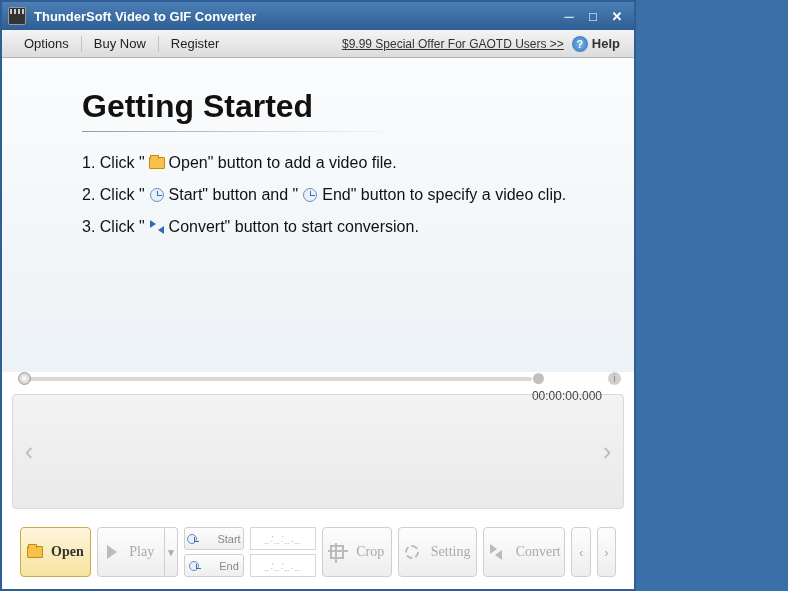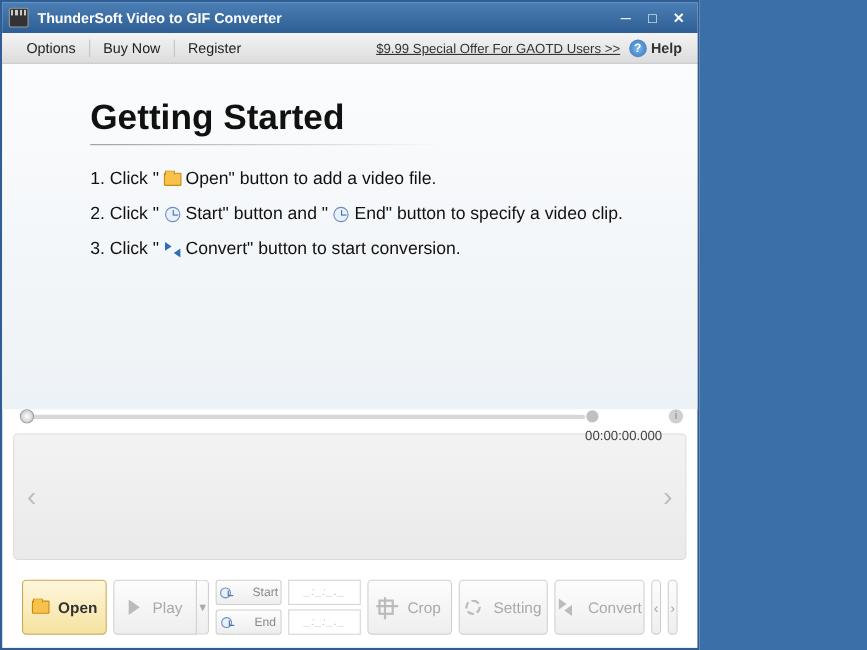--- a/index.html
+++ b/index.html
@@ -234,25 +234,26 @@
 }
 .toolbar .btn {
   height:50px;
   border:1px solid #cfcfcf;
   background: linear-gradient(#fdfdfd,#eeeeee);
   border-radius:4px;
   display:flex;
   align-items:center;
   justify-content:center;
   gap:8px;
-  padding: 0 29px;
+  padding: 0 14px;
   font-size:14px;
   color:#333;
   cursor:pointer;
   min-width:64px;
+  font-family:Liberation Serif, serif;
 }
 .toolbar .btn.open {
   border:1px solid #c9a949;
   background: linear-gradient(#fff6dc,#f5e3a0);
   font-weight:bold;
 }
 .toolbar .btn.disabled { color:#aaa; cursor:default;gap:12px; }
 .toolbar .splitarrow {
   width:18px; height:50px;
   border:1px solid #cfcfcf; border-left:none;

